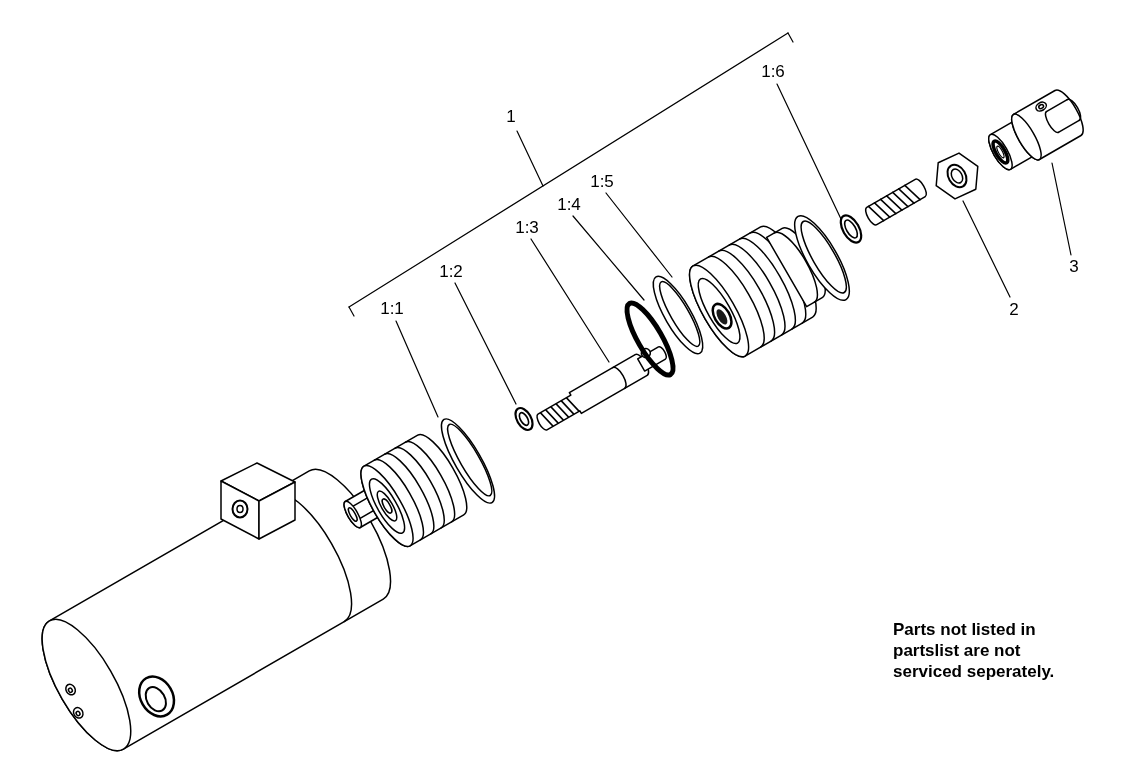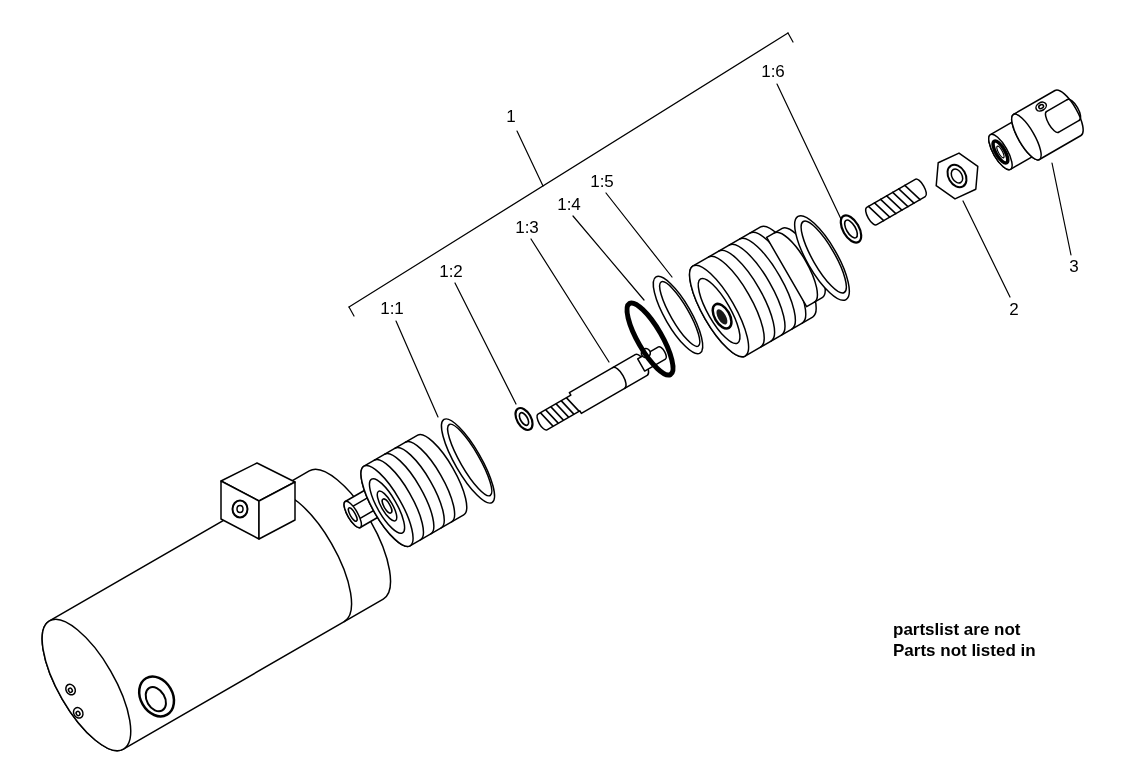--- a/index.html
+++ b/index.html
@@ -168,17 +168,18 @@
     <text class="lbl" x="527" y="233">1:3</text>
     <text class="lbl" x="569" y="210">1:4</text>
     <text class="lbl" x="602" y="187">1:5</text>
     <text class="lbl" x="773" y="77">1:6</text>
     <text class="lbl" x="1014" y="315">2</text>
     <text class="lbl" x="1074" y="272">3</text>
   </g>
 </svg>
 
   <div class="note">
+    <div>Parts not listed in</div>
     <div>partslist are not</div>
-    <div>Parts not listed in</div>
+    <div>serviced seperately.</div>
   </div>
 
 </div>
 
 </body></html>

